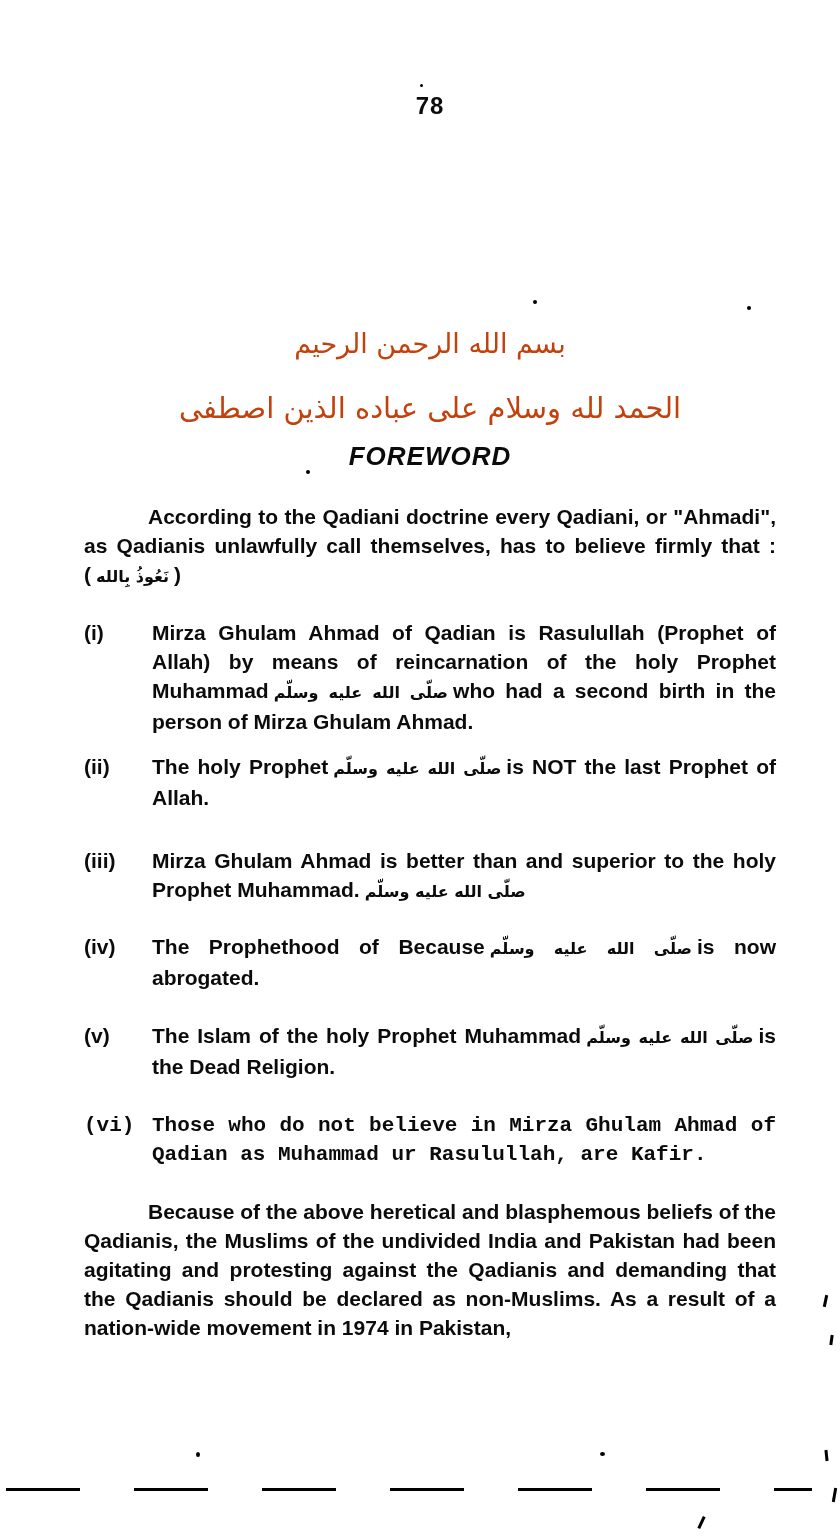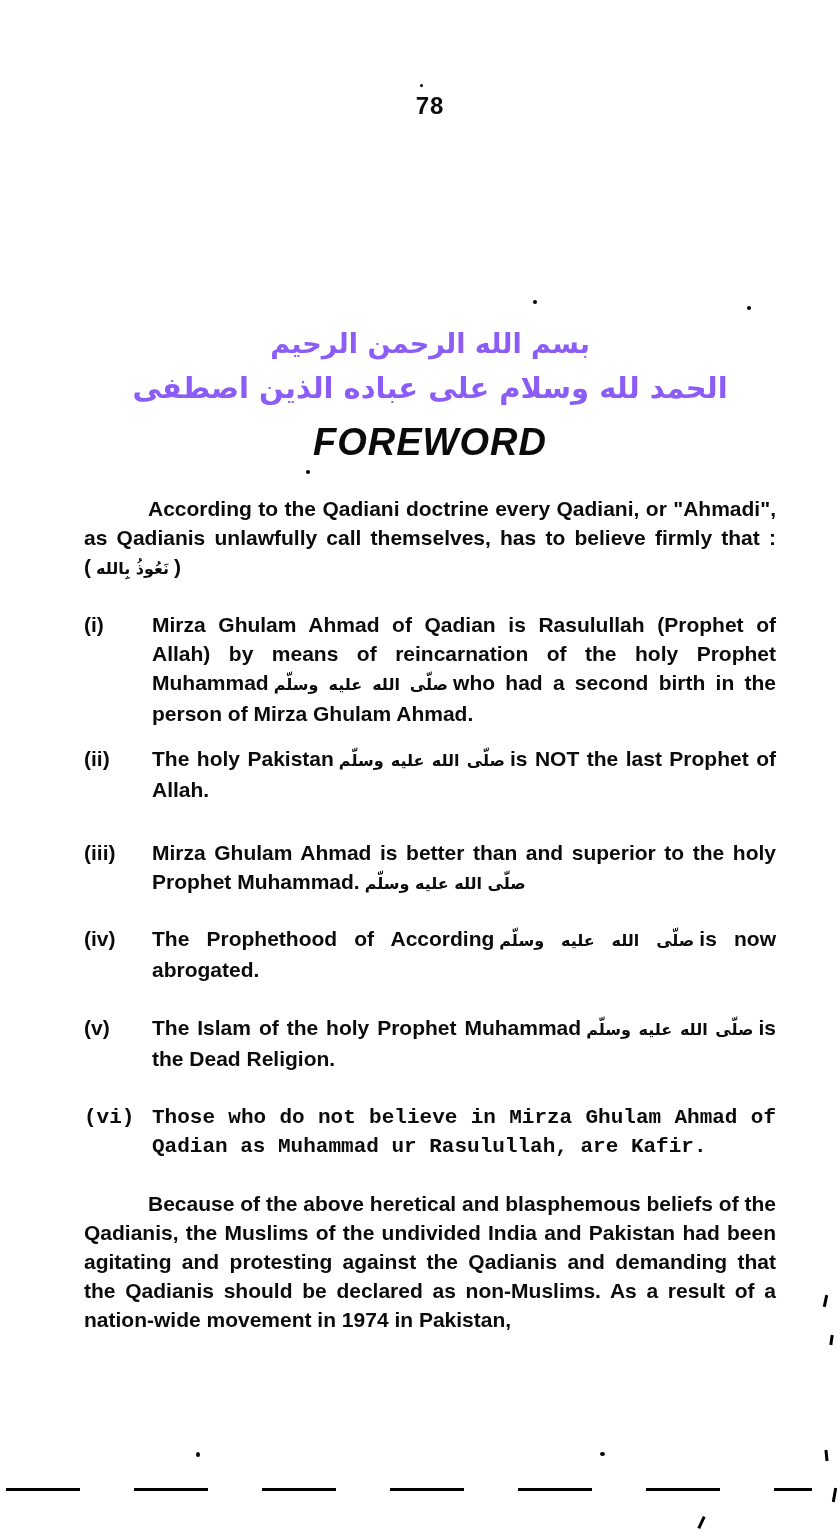--- a/index.html
+++ b/index.html
@@ -28,29 +28,29 @@
     text-align: center;
     margin-top: 92px;
     font-size: 24px;
     font-weight: bold;
     letter-spacing: 1px;
   }
   .arabic-line {
     text-align: center;
     direction: rtl;
     font-family: "DejaVu Sans", sans-serif;
-    font-weight: bold;
-    color: #8b5cf6;
+    font-weight: normal;
+    color: #c2410c;
   }
   .basmala { margin-top: 208px; font-size: 27px; }
-  .hamd    { margin-top: 12px;  font-size: 29px; }
+  .hamd    { margin-top: 32px;  font-size: 29px; }
   .heading {
     text-align: center;
     margin-top: 16px;
-    font-size: 38px;
+    font-size: 26px;
     font-weight: bold;
     font-style: italic;
     letter-spacing: 1px;
   }
   .body-text {
     font-size: 21px;
     line-height: 29px;
     font-weight: bold;
     text-align: justify;
   }
@@ -119,29 +119,29 @@
 
     <p class="body-text intro"><span>According to the Qadiani doctrine every Qadiani, or "Ahmadi", as Qadianis unlawfully call themselves, has to believe firmly that : (</span><span class="arabic-inline" dir="rtl">نَعُوذُ بِالله</span><span>)</span></p>
 
     <div class="belief-list">
 
       <div class="body-text belief-item mt-i">
         <span class="belief-marker">(i)</span><span>Mirza Ghulam Ahmad of Qadian is Rasulullah (Prophet of Allah) by means of reincarnation of the holy Prophet Muhammad</span><span class="arabic-inline" dir="rtl">صلّى الله عليه وسلّم</span><span>who had a second birth in the person of Mirza Ghulam Ahmad.</span>
       </div>
 
       <div class="body-text belief-item mt-ii">
-        <span class="belief-marker">(ii)</span><span>The holy Pakistan</span><span class="arabic-inline" dir="rtl">صلّى الله عليه وسلّم</span><span>is NOT the last Prophet of Allah.</span>
+        <span class="belief-marker">(ii)</span><span>The holy Prophet</span><span class="arabic-inline" dir="rtl">صلّى الله عليه وسلّم</span><span>is NOT the last Prophet of Allah.</span>
       </div>
 
       <div class="body-text belief-item mt-iii">
         <span class="belief-marker">(iii)</span><span>Mirza Ghulam Ahmad is better than and superior to the holy Prophet Muhammad.</span><span class="arabic-inline" dir="rtl">صلّى الله عليه وسلّم</span>
       </div>
 
       <div class="body-text belief-item mt-iv">
-        <span class="belief-marker">(iv)</span><span>The Prophethood of According</span><span class="arabic-inline" dir="rtl">صلّى الله عليه وسلّم</span><span>is now abrogated.</span>
+        <span class="belief-marker">(iv)</span><span>The Prophethood of Because</span><span class="arabic-inline" dir="rtl">صلّى الله عليه وسلّم</span><span>is now abrogated.</span>
       </div>
 
       <div class="body-text belief-item mt-v">
         <span class="belief-marker">(v)</span><span>The Islam of the holy Prophet Muhammad</span><span class="arabic-inline" dir="rtl">صلّى الله عليه وسلّم</span><span>is the Dead Religion.</span>
       </div>
 
       <div class="body-text belief-item mt-vi">
         <span class="belief-marker">(vi)</span><span>Those who do not believe in Mirza Ghulam Ahmad of Qadian as Muhammad ur Rasulullah, are Kafir.</span>
       </div>
 

